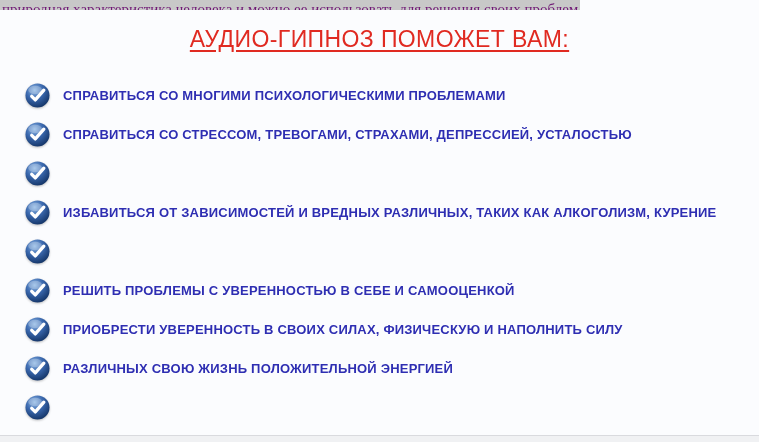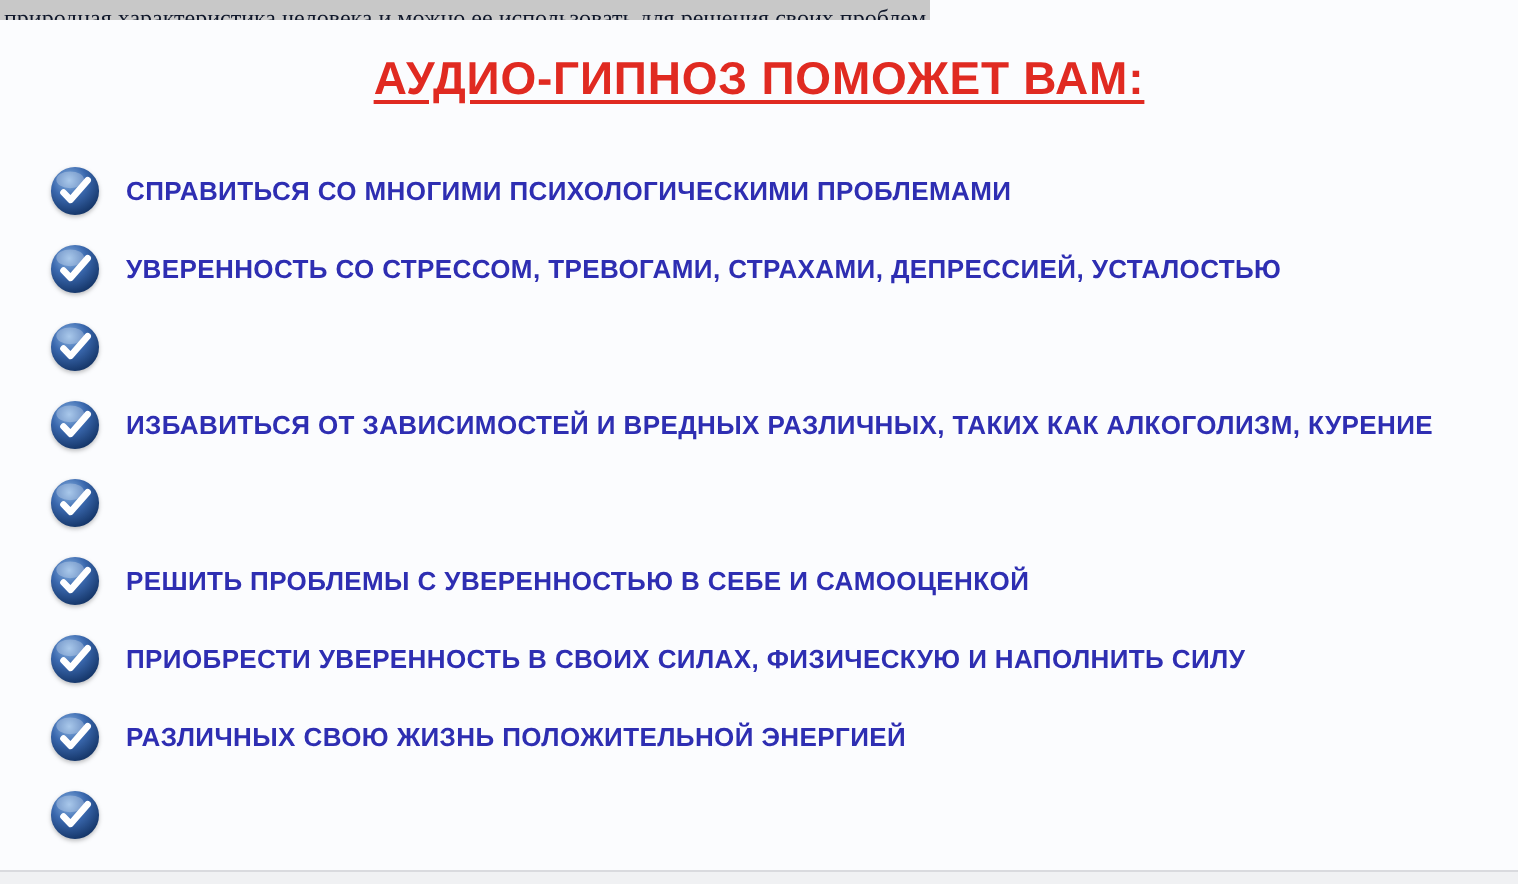--- a/index.html
+++ b/index.html
@@ -17,33 +17,33 @@
   
   .top-text {
     height: 10px;
     overflow: hidden;
     white-space: nowrap;
   }
   .top-text .hl {
     display: inline-block;
     margin-top: -9px;
     font-family: "Liberation Serif", serif;
-    font-size: 12px;
+    font-size: 15px;
     line-height: 18px;
-    color: #0f172a;
+    color: #701a75;
     background: var(--sel-bg, #c8c8c8);
     padding: 0 2px;
   }
   
   .heading {
     margin: 15px 0 16px 0;
     text-align: center;
     font-size: 23px;
     line-height: 28px;
-    font-weight: bold;
+    font-weight: normal;
     letter-spacing: 0.4px;
     color: var(--red, #e02a21);
     text-decoration: underline;
     text-underline-offset: 3px;
   }
   
   .benefits {
     list-style: none;
     margin: 23px 0 0 0;
     padding: 0 0 0 25px;
@@ -110,21 +110,21 @@
   </li>
 
   <li class="row">
     <span class="icon">
       <svg viewBox="0 0 26 26" width="25" height="25">
         <circle cx="13" cy="13" r="12.5" fill="url(#ballGrad)"></circle>
         <ellipse cx="10.5" cy="7.2" rx="7.2" ry="4.4" fill="#ffffff" opacity="0.25"></ellipse>
         <path d="M7 13.8 L10.7 17.6 L19.6 7.4" stroke="#ffffff" stroke-width="3.4" fill="none" stroke-linecap="round" stroke-linejoin="round"></path>
       </svg>
     </span>
-    <span class="label">УВЕРЕННОСТЬ СО СТРЕССОМ, ТРЕВОГАМИ, СТРАХАМИ, ДЕПРЕССИЕЙ, УСТАЛОСТЬЮ</span>
+    <span class="label">СПРАВИТЬСЯ СО СТРЕССОМ, ТРЕВОГАМИ, СТРАХАМИ, ДЕПРЕССИЕЙ, УСТАЛОСТЬЮ</span>
   </li>
 
   <li class="row">
     <span class="icon">
       <svg viewBox="0 0 26 26" width="25" height="25">
         <circle cx="13" cy="13" r="12.5" fill="url(#ballGrad)"></circle>
         <ellipse cx="10.5" cy="7.2" rx="7.2" ry="4.4" fill="#ffffff" opacity="0.25"></ellipse>
         <path d="M7 13.8 L10.7 17.6 L19.6 7.4" stroke="#ffffff" stroke-width="3.4" fill="none" stroke-linecap="round" stroke-linejoin="round"></path>
       </svg>
     </span>

